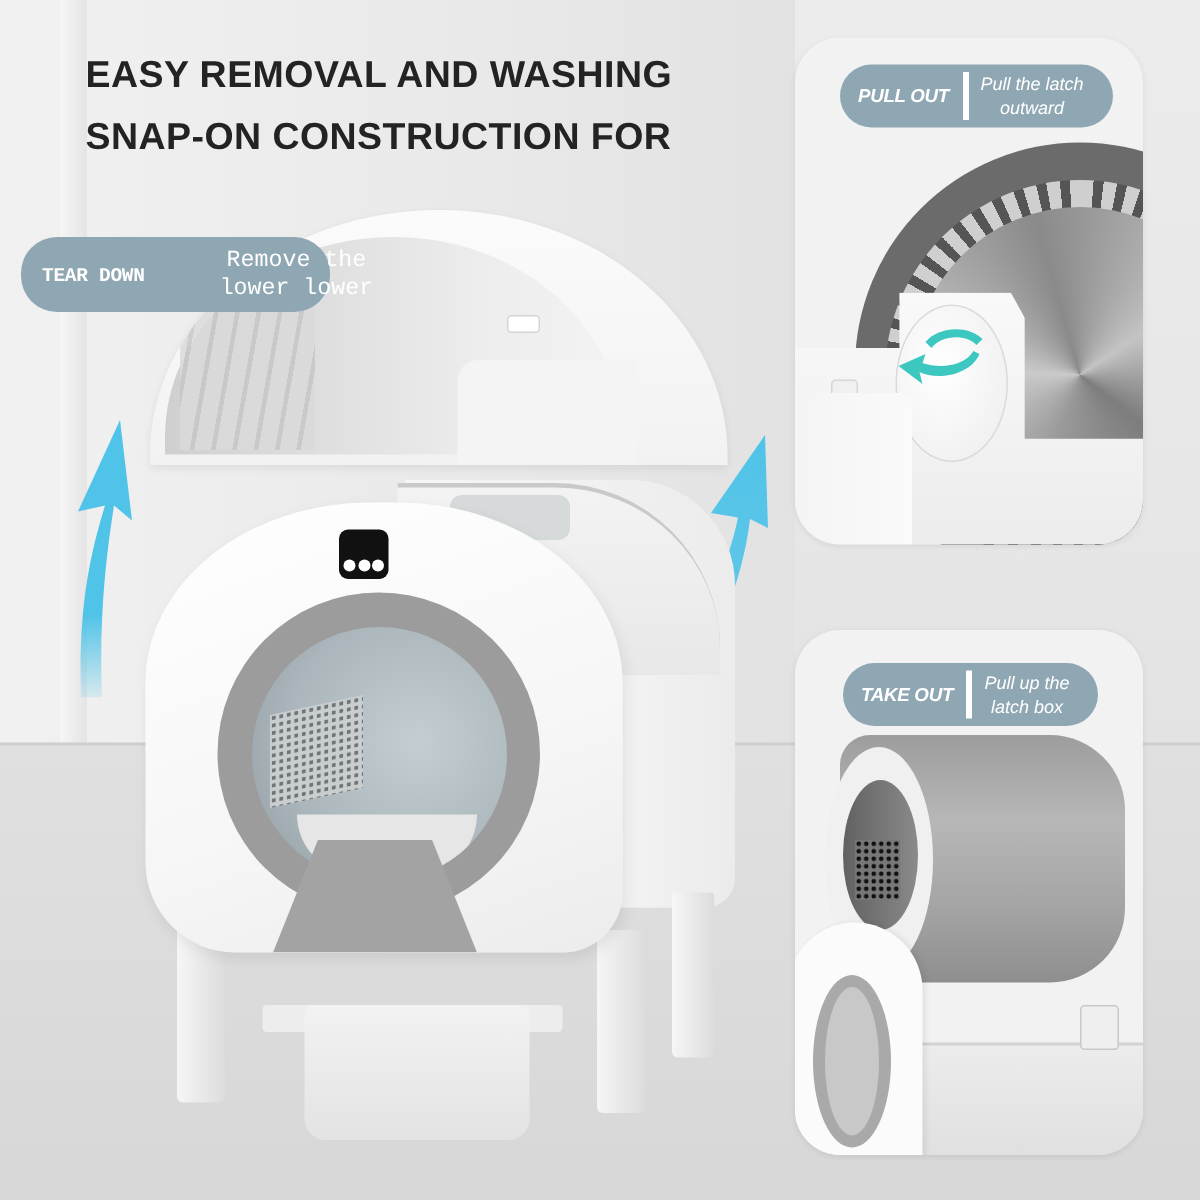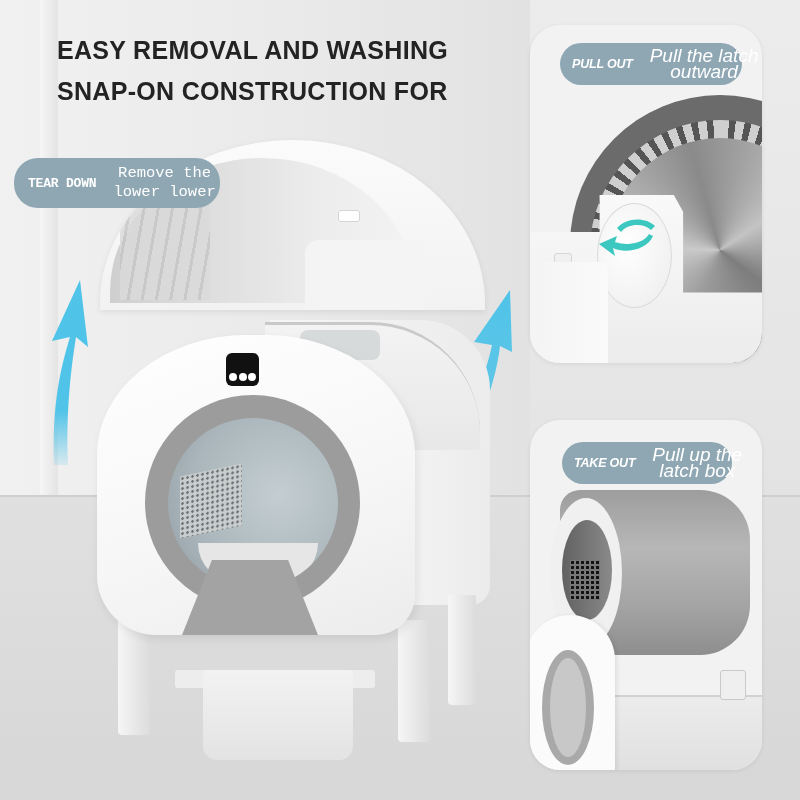--- a/index.html
+++ b/index.html
@@ -35,23 +35,23 @@
     .headline span { display: block; white-space: nowrap; }
 
     
     .pill {
       position: absolute; display: flex; align-items: center;
       background: #8fa7b3; border-radius: 24px; color: #fff; height: 50px;
       padding: 0 14px;
     }
     .pill .tag { font-weight: 700; font-size: 12.5px; letter-spacing: -0.2px; white-space: nowrap; }
     .pill .bar { width: 4px; height: 38px; background: #fff; margin: 0 8px 0 9px; }
-    .pill .desc { font-size: 19px; line-height: 16px; text-align: center; white-space: nowrap; }
+    .pill .desc { font-size: 12px; line-height: 16px; text-align: center; white-space: nowrap; }
     .pill.big .tag { font-size: 13px; }
-    .pill.big .desc { font-size: 15.5px; line-height: 19px; }
+    .pill.big .desc { font-size: 15.5px; line-height: 19px; margin-left: 33px; }
     .pill.big .bar { height: 44px; }
 
     
     .cover {
       position: absolute; left: 100px; top: 140px; width: 385px; height: 170px;
       border-radius: 200px 200px 0 0 / 170px 170px 0 0;
       background: linear-gradient(180deg, #fbfbfb 0%, #f2f2f2 100%);
       box-shadow: 0 2px 6px rgba(0,0,0,0.08);
       overflow: hidden;
     }

